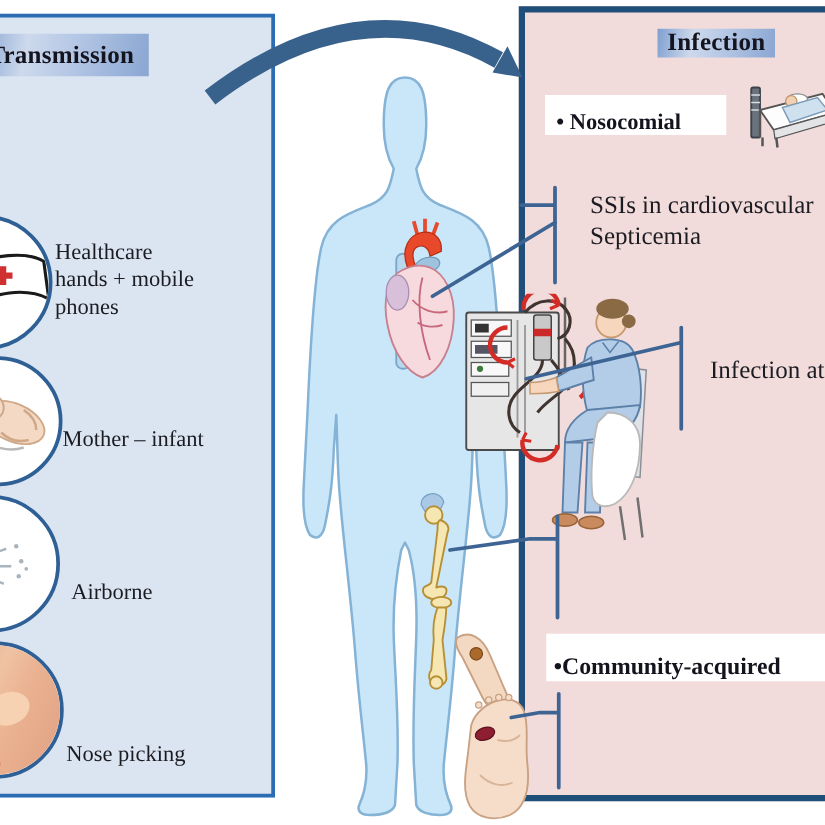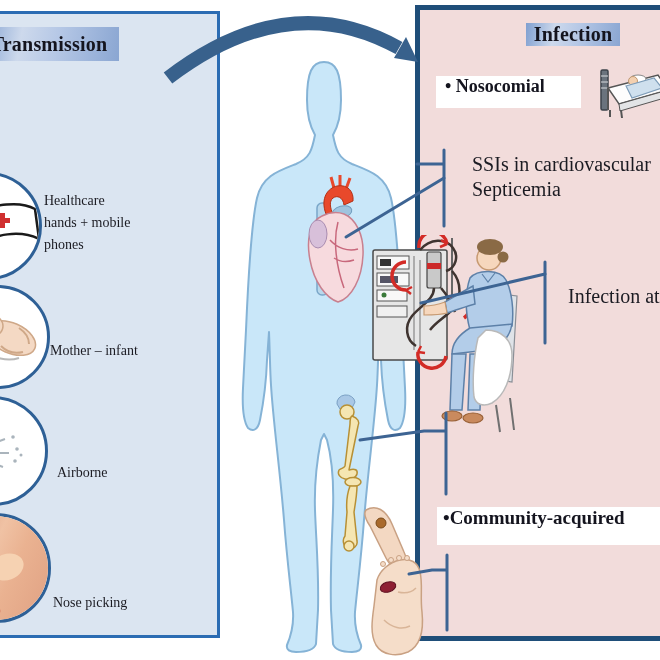--- a/index.html
+++ b/index.html
@@ -4,24 +4,24 @@
 <style>
   html,body{margin:0;padding:0;background:#fff;}
   .stage{position:relative;width:660px;height:660px;overflow:hidden;background:#ffffff;
          font-family:"Liberation Serif","DejaVu Serif",serif;color:#1b1b22;}
   .panel{position:absolute;box-sizing:border-box;}
   .panel-left{left:-40px;top:11px;width:260px;height:627px;background:#dbe5f1;border:3px solid #2b6cb3;}
   .panel-right{left:415px;top:5px;width:262px;height:636px;background:#f2dcdb;border:5px solid #1f4e79;z-index:1;}
   .title-box{position:absolute;display:flex;align-items:center;justify-content:center;
              font-weight:bold;font-size:20px;letter-spacing:.2px;color:#14141e;
              background:linear-gradient(100deg,#7f9fd0 0%,#cdd9ec 30%,#b6c8e6 55%,#8aa6d2 100%);}
-  .white-box{position:absolute;background:#ffffff;display:flex;align-items:flex-start;
+  .white-box{position:absolute;background:#ffffff;display:flex;align-items:flex-end;
              font-weight:bold;color:#14141e;}
   .pre{white-space:pre;}
-  .litem{position:absolute;font-size:14px;line-height:22px;}
+  .litem{position:absolute;font-size:18px;line-height:22px;}
   .rentry{position:absolute;font-size:20px;line-height:25px;}
   .circle{position:absolute;border-radius:50%;background:#ffffff;border:3px solid #2e6096;
           overflow:hidden;box-sizing:border-box;}
   .abs{position:absolute;}
   svg{display:block;}
   .photo-nose{width:100%;height:100%;position:relative;
      background:linear-gradient(115deg,#47603f 0%,#52704a 11%,#d99b80 11%,#f0c2a4 42%,#eab291 62%,#e0a183 100%);}
   .photo-nose .shirt{position:absolute;left:-8px;bottom:-6px;width:62px;height:46px;background:#c23028;
      border-radius:55% 60% 25% 40%;transform:rotate(-12deg);}
   .photo-nose .knuckle{position:absolute;left:46px;top:38px;width:34px;height:26px;background:#f6d2b2;

